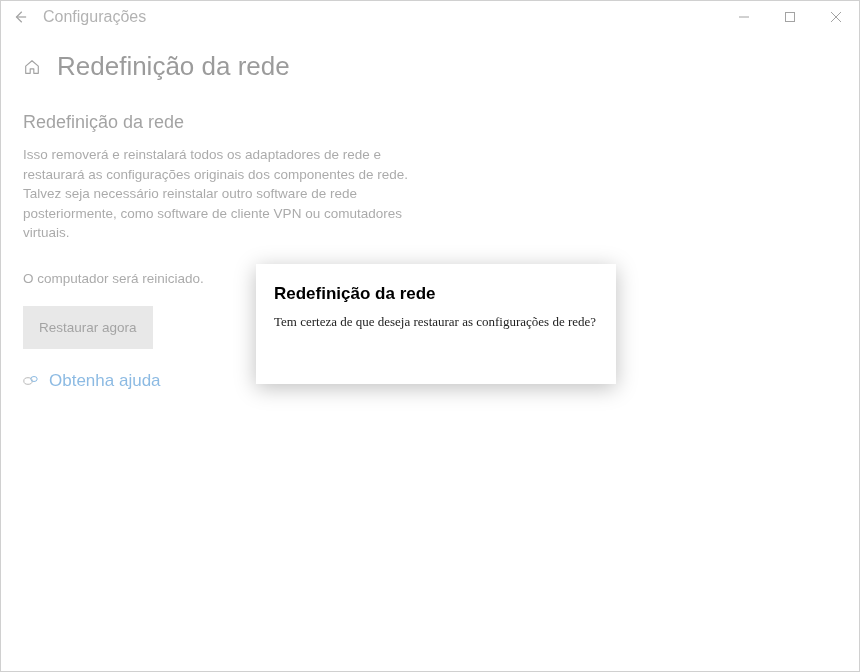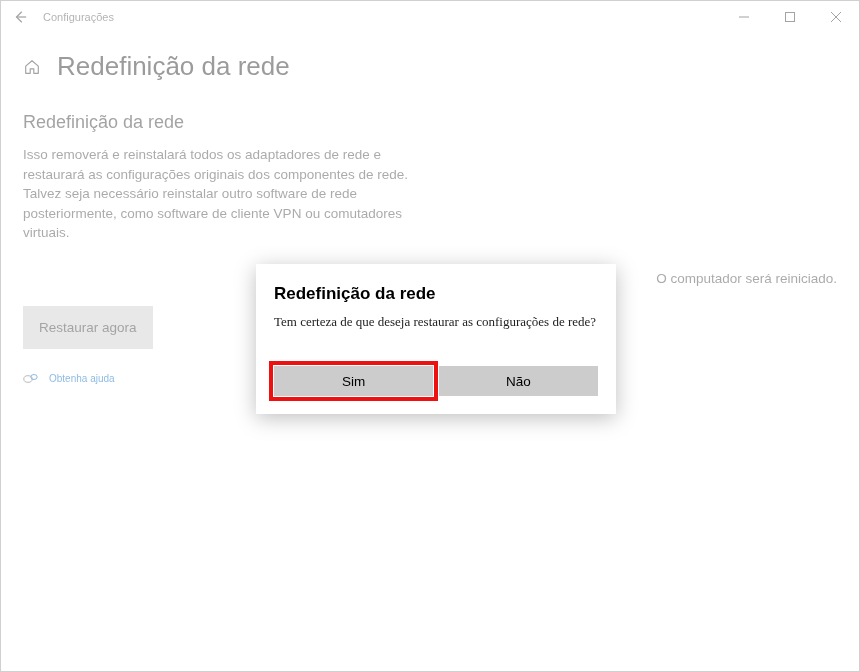--- a/index.html
+++ b/index.html
@@ -15,21 +15,21 @@
   .window {
     position: relative;
     width: 100%;
     height: 100%;
     border: 1px solid #d0d0d0;
   }
   .titlebar {
     display: flex;
     align-items: center;
     height: 32px;
-    font-size: 11px;
+    font-size: 16px;
     color: #555;
   }
   .titlebar-left {
     display: flex;
     align-items: center;
     gap: 16px;
     padding-left: 12px;
   }
   .window-controls {
     margin-left: auto;
@@ -68,37 +68,36 @@
     font-size: 13.5px;
     color: #444;
     max-width: 420px;
     line-height: 1.45;
     margin-bottom: 28px;
   }
   .restart-note {
     font-size: 13.5px;
     color: #444;
     margin-bottom: 20px;
-    text-align: right;
   }
   .reset-btn {
     background: #cccccc;
     border: none;
     padding: 14px 16px;
     font-size: 13.5px;
     color: #333;
     cursor: pointer;
     margin-bottom: 22px;
     font-family: inherit;
   }
   .help-row {
     display: flex;
     align-items: center;
     gap: 10px;
-    font-size: 10px;
+    font-size: 17px;
   }
   .help-link {
     color: #0067c0;
     cursor: pointer;
   }
   .help-icon {
     width: 16px;
     height: 16px;
     flex-shrink: 0;
   }
@@ -219,24 +218,15 @@
       </span>
       <span class="help-link">Obtenha ajuda</span>
     </div>
   </div>
 
   <div class="dim"></div>
 
   <div class="dialog">
     <div class="dialog-title">Redefinição da rede</div>
     <div class="dialog-msg">Tem certeza de que deseja restaurar as configurações de rede?</div>
-    <div class="dialog-buttons">
-      <div class="dlg-btn-wrap">
-        <button class="dlg-btn">Sim</button>
-        <div class="highlight"></div>
-      </div>
-      <div class="dlg-btn-wrap">
-        <button class="dlg-btn">Não</button>
-      </div>
-    </div>
   </div>
 
 </div>
 
 </body></html>

